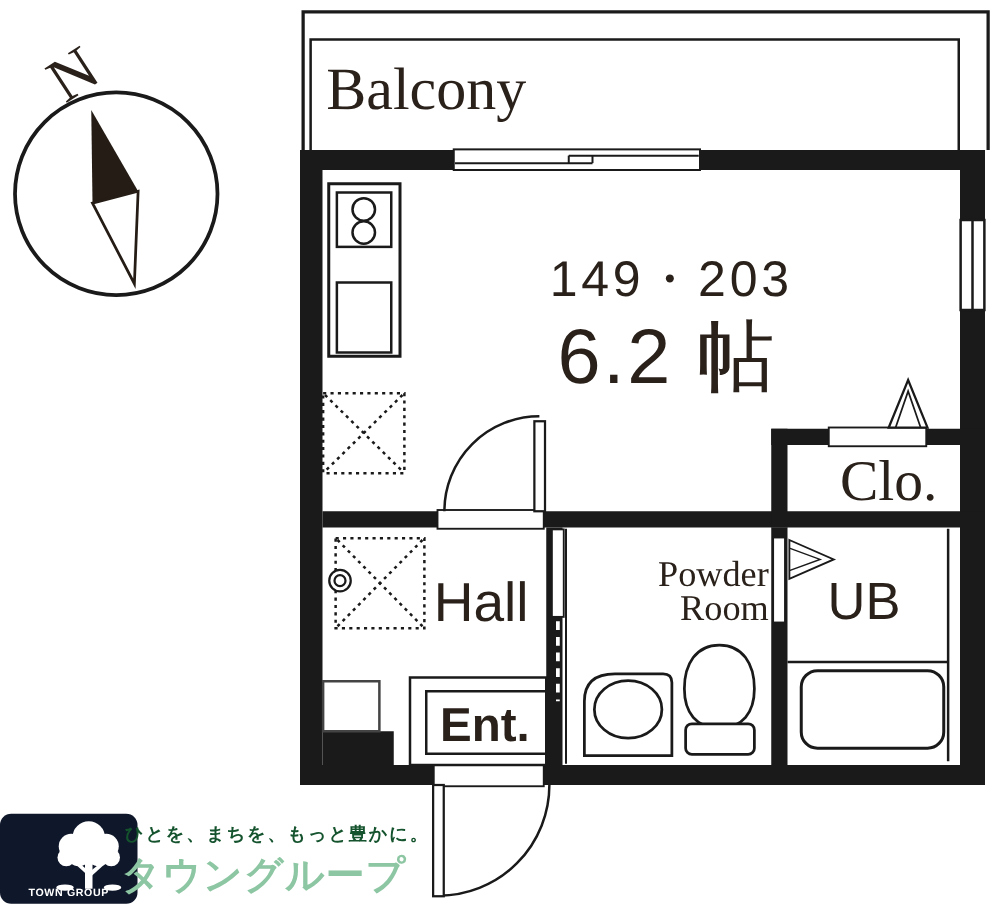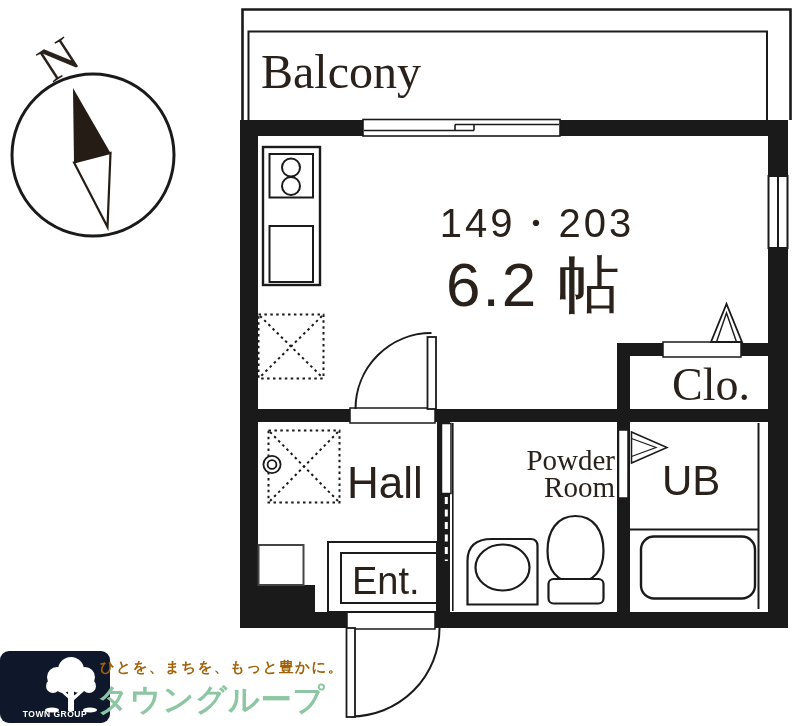--- a/index.html
+++ b/index.html
@@ -10,25 +10,25 @@
   .serif{font-family:"Liberation Serif",serif;}
   .sans{font-family:"Liberation Sans",sans-serif;}
   .balcony-lbl{left:261px;top:44px;font-size:48px;}
   .north-lbl{left:40px;top:30px;font-size:50px;transform:rotate(-33deg);}
   .unit-lbl{left:400px;top:196px;width:274px;text-align:center;font-size:40px;letter-spacing:3px;}
   .area-lbl{left:446px;top:243px;font-size:62px;letter-spacing:2px;}
   .clo-lbl{left:660px;top:358px;font-size:46px;margin-left:12px;}
   .hall-lbl{left:347px;top:458px;font-size:44px;}
   .powder-lbl{left:455px;top:447px;width:160px;text-align:right;font-size:29px;line-height:27px;}
   .ub-lbl{left:662px;top:457px;font-size:42px;}
-  .ent-lbl{left:352px;top:560px;font-size:38px;}
+  .ent-lbl{left:352px;top:560px;font-size:38px;font-weight:bold;}
   .logo-box{position:absolute;left:0px;top:651px;width:78px;height:72px;background:#0f172a;border-radius:9px;padding-left:32px;}
   .logo-badge{position:absolute;left:0;bottom:4px;width:100%;text-align:center;color:#ffffff;
               font-size:8.5px;font-weight:bold;letter-spacing:0.5px;font-family:"Liberation Sans",sans-serif;}
-  .tagline{position:absolute;left:100px;top:658px;font-size:14.5px;letter-spacing:1.5px;color:#a16207;font-weight:bold;}
+  .tagline{position:absolute;left:100px;top:658px;font-size:14.5px;letter-spacing:1.5px;color:#14532d;font-weight:bold;}
   .brand{position:absolute;left:97px;top:679px;font-size:31px;letter-spacing:1px;color:#8cc6a2;font-weight:bold;text-align:center;}
 </style>
 </head>
 <body>
 
 <div class="canvas">
 
   <svg class="plan" width="800" height="726" viewBox="0 0 800 726">
 
     <g stroke="#1a1a1a" fill="none">

